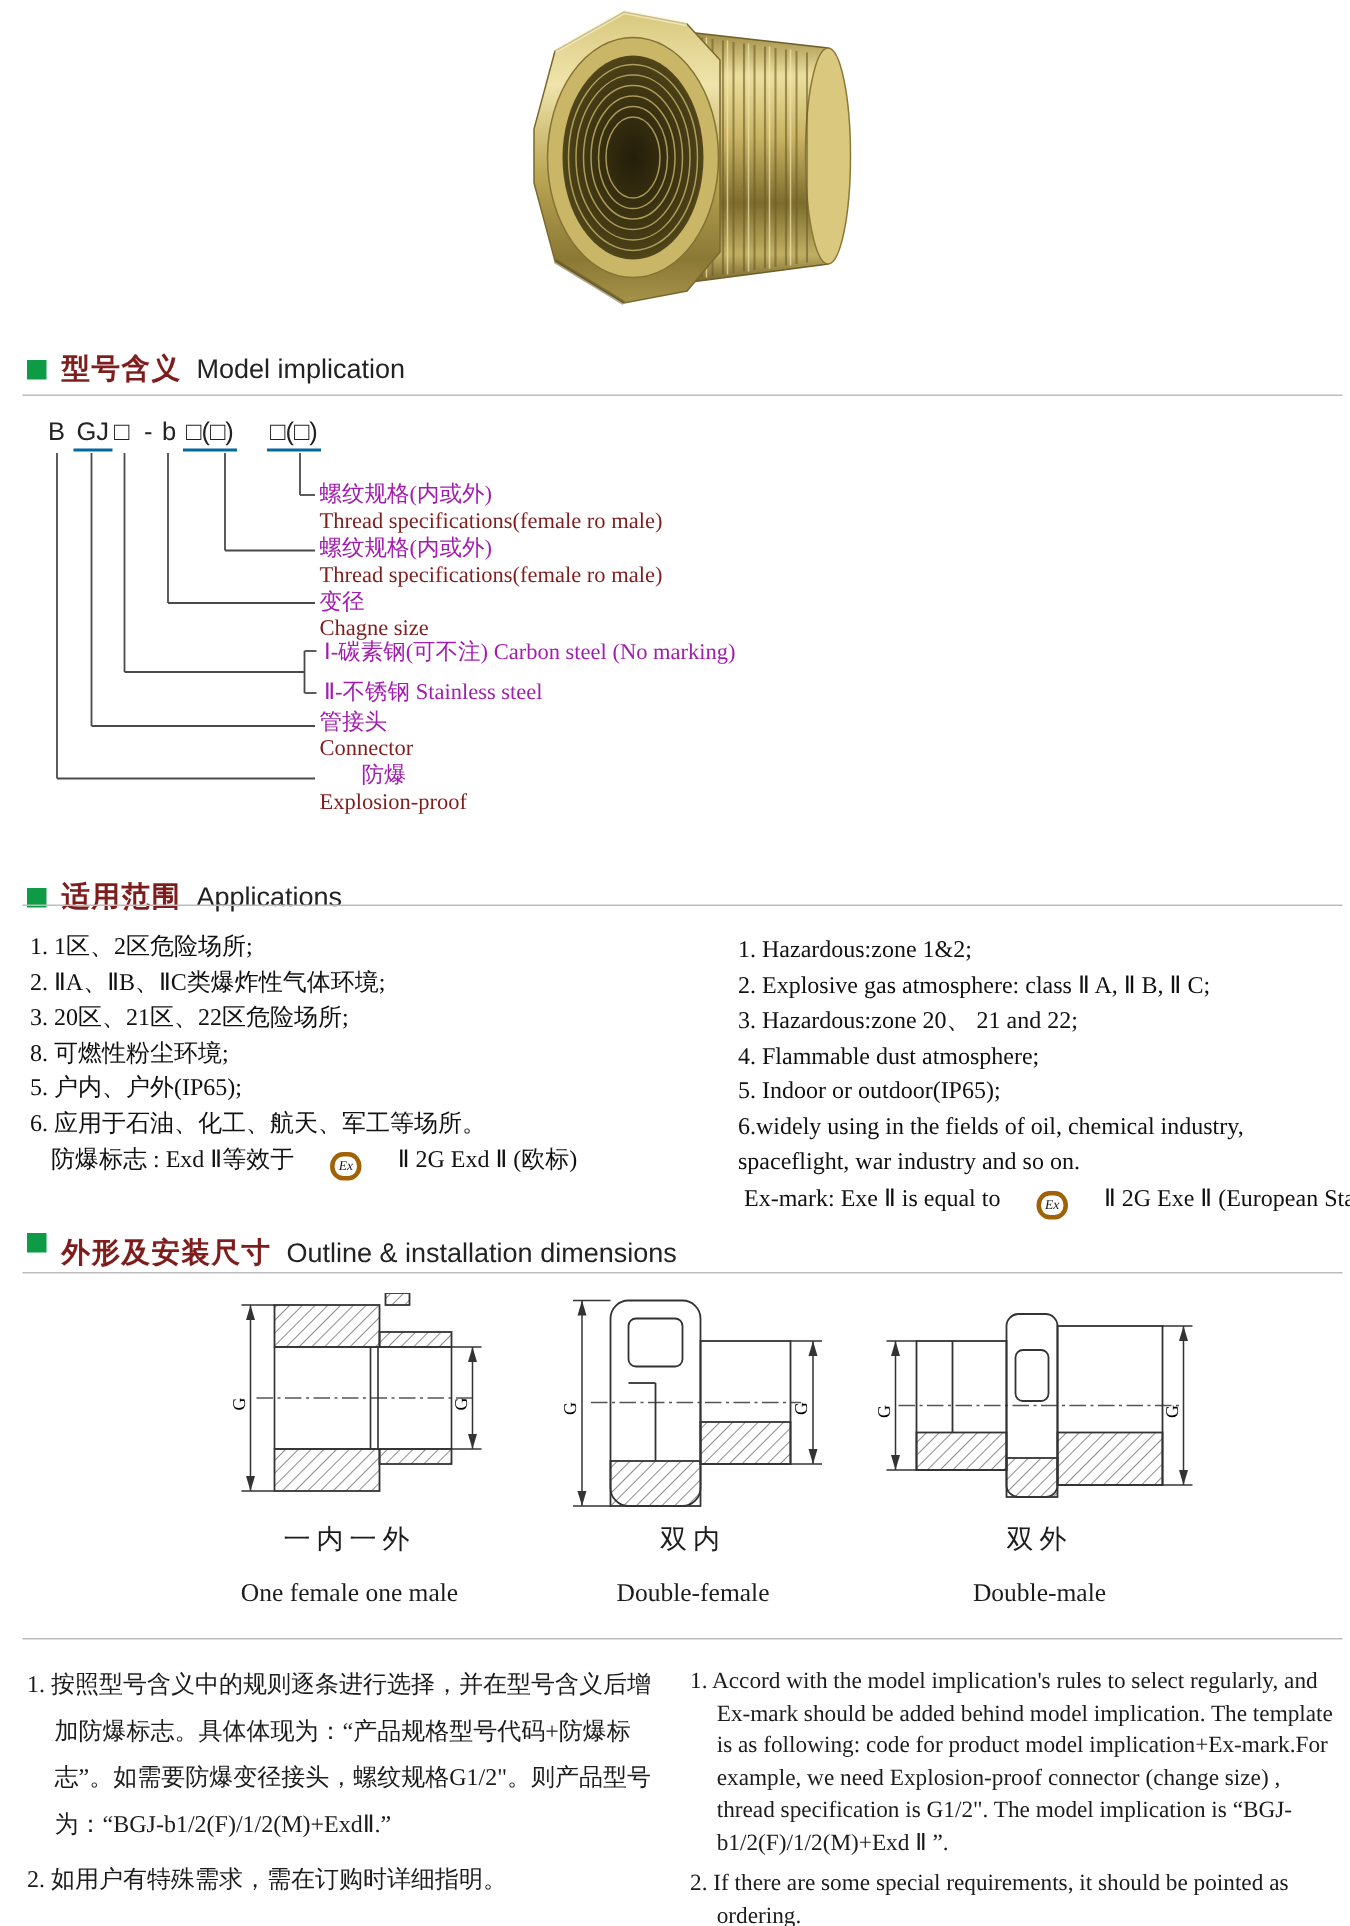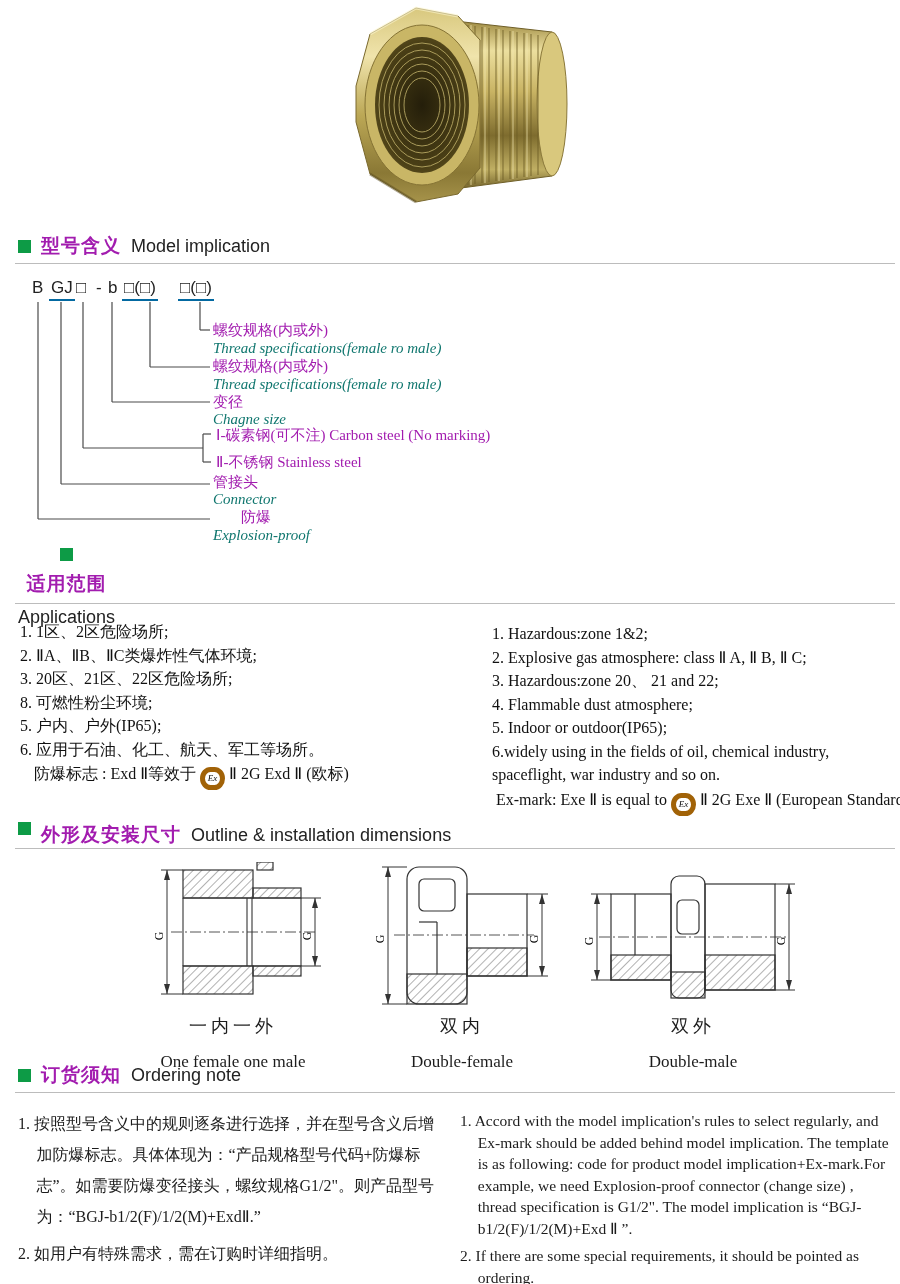--- a/index.html
+++ b/index.html
@@ -3,45 +3,45 @@
 <meta charset="utf-8">
 <style>
   html,body{margin:0;padding:0;background:#fff;}
   .page{position:relative;width:900px;height:1284px;background:#fff;overflow:hidden;
         font-family:"Liberation Serif",serif;color:#1c1c1c;}
 
   
   .sec-header{position:absolute;left:18px;display:flex;align-items:center;gap:10px;
               font-family:"Liberation Sans",sans-serif;}
   .sq{width:13px;height:13px;background:#0d9b46;flex:0 0 auto;}
-  .h-zh{font-size:19px;font-weight:bold;color:#a21caf;letter-spacing:1px;}
+  .h-zh{font-size:19px;font-weight:bold;color:#7f1d1d;letter-spacing:1px;}
   .h-en{font-size:18px;color:#222;}
   .rule{position:absolute;left:15px;width:880px;height:1px;background:#bcbcbc;}
 
   
   .photo{position:absolute;left:328px;top:4px;width:254px;height:202px;}
 
   
   .diagram{position:absolute;left:20px;top:278px;width:860px;height:280px;}
   .codeline{position:absolute;top:0;left:0;height:22px;font-family:"Liberation Sans",sans-serif;
             font-size:17px;color:#222;}
   .codepart{position:absolute;top:0;white-space:nowrap;}
   .und{border-bottom:2px solid #0369a1;padding:0 2px 1px 2px;}
   .dlines{position:absolute;left:0;top:0;pointer-events:none;}
   .dlabel{position:absolute;white-space:nowrap;font-size:15px;line-height:17px;color:#a21caf;}
-  .dlabel.en{color:#0f766e;font-style:italic;}
+  .dlabel.en{color:#7f1d1d;}
 
   
   .applist{position:absolute;width:430px;font-size:16px;line-height:23.5px;color:#111;}
   .applist div{white-space:nowrap;}
   .app-wrap{white-space:normal !important;}
   .exline{margin-top:1px;}
-  .exmark{display:inline-block;width:15px;height:13px;border:5px solid #a16207;border-radius:50% 50% 50% 50% / 60% 60% 60% 60%;
+  .exmark{display:inline-block;width:15px;height:13px;border:3px solid #a16207;border-radius:50% 50% 50% 50% / 60% 60% 60% 60%;
           font:italic 9px "Liberation Serif",serif;text-align:center;line-height:12px;
-          vertical-align:-2px;margin:0 0;}
+          vertical-align:-2px;margin:0 20px;}
 
   
   .figure{position:absolute;text-align:center;}
   .figure svg{display:block;margin:0 auto;}
   .cap-zh{font-size:18px;letter-spacing:4px;margin-top:6px;}
   .cap-en{font-size:17px;margin-top:14px;}
 
   
   .notes{position:absolute;font-size:16px;}
   .note-item{text-indent:-1.15em;padding-left:1.15em;margin:0 0 6px 0;}
@@ -164,21 +164,21 @@
     <div class="dlabel" style="left:193px;top:116px;">变径</div>
     <div class="dlabel en" style="left:193px;top:133px;">Chagne size</div>
     <div class="dlabel" style="left:196px;top:149px;">Ⅰ-碳素钢(可不注) Carbon steel (No marking)</div>
     <div class="dlabel" style="left:196px;top:176px;">Ⅱ-不锈钢 Stainless steel</div>
     <div class="dlabel" style="left:193px;top:196px;">管接头</div>
     <div class="dlabel en" style="left:193px;top:213px;">Connector</div>
     <div class="dlabel" style="left:193px;top:231px;padding-left:28px;">防爆</div>
     <div class="dlabel en" style="left:193px;top:249px;">Explosion-proof</div>
   </div>
 
-  <div class="sec-header" style="top:548px;flex-direction:column;">
+  <div class="sec-header" style="top:585px;">
     <span class="sq"></span>
     <span class="h-zh">适用范围</span>
     <span class="h-en">Applications</span>
   </div>
   <div class="rule" style="top:603px;"></div>
 
   <div class="applist" style="left:20px;top:620px;">
     <div>1. 1区、2区危险场所;</div>
     <div>2. ⅡA、ⅡB、ⅡC类爆炸性气体环境;</div>
     <div>3. 20区、21区、22区危险场所;</div>
@@ -331,25 +331,20 @@
         <polygon points="206,22 203,32 209,32"></polygon>
           <polygon points="206,128 203,118 209,118"></polygon>
       </g>
       <text x="10" y="79" font-size="12" transform="rotate(-90 10 79)" text-anchor="middle">G</text>
       <text x="202" y="79" font-size="12" transform="rotate(-90 202 79)" text-anchor="middle">G</text>
     </svg>
     <div class="cap-zh">双外</div>
     <div class="cap-en">Double-male</div>
   </div>
 
-  <div class="sec-header" style="top:1062px;">
-    <span class="sq"></span>
-    <span class="h-zh">订货须知</span>
-    <span class="h-en">Ordering note</span>
-  </div>
   <div class="rule" style="top:1092px;"></div>
 
   <div class="notes zh" style="left:18px;top:1108px;width:424px;">
     <p class="note-item">1. 按照型号含义中的规则逐条进行选择，并在型号含义后增加防爆标志。具体体现为：“产品规格型号代码+防爆标志”。如需要防爆变径接头，螺纹规格G1/2"。则产品型号为：“BGJ-b1/2(F)/1/2(M)+ExdⅡ.”</p>
     <p class="note-item">2. 如用户有特殊需求，需在订购时详细指明。</p>
   </div>
   <div class="notes en" style="left:460px;top:1110px;width:434px;">
     <p class="note-item">1. Accord with the model implication's rules to select regularly, and Ex-mark should be added behind model implication. The template is as following: code for product model implication+Ex-mark.For example, we need  Explosion-proof connector (change size) , thread specification is  G1/2". The model implication  is “BGJ-b1/2(F)/1/2(M)+Exd Ⅱ ”.</p>
     <p class="note-item">2. If there are some special requirements, it should be pointed as ordering.</p>
   </div>

